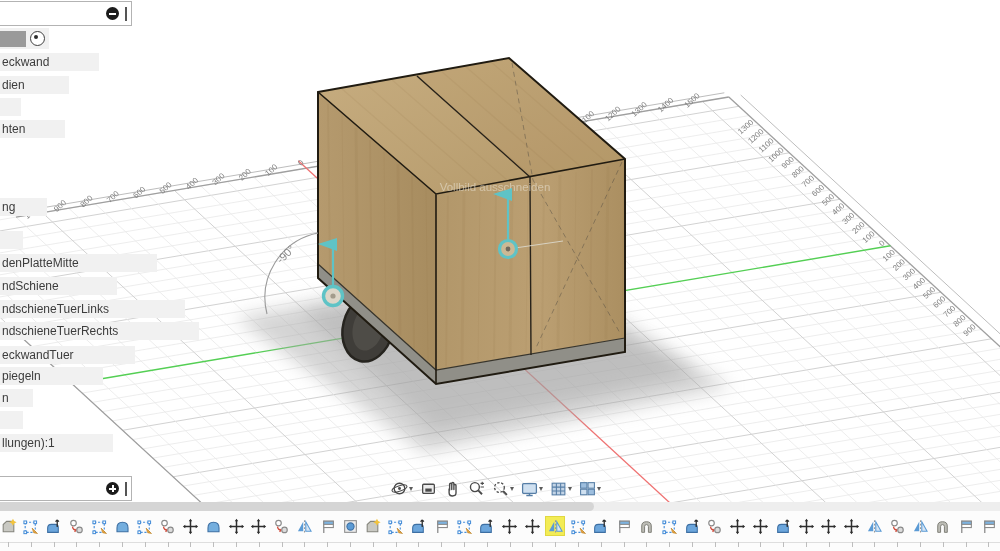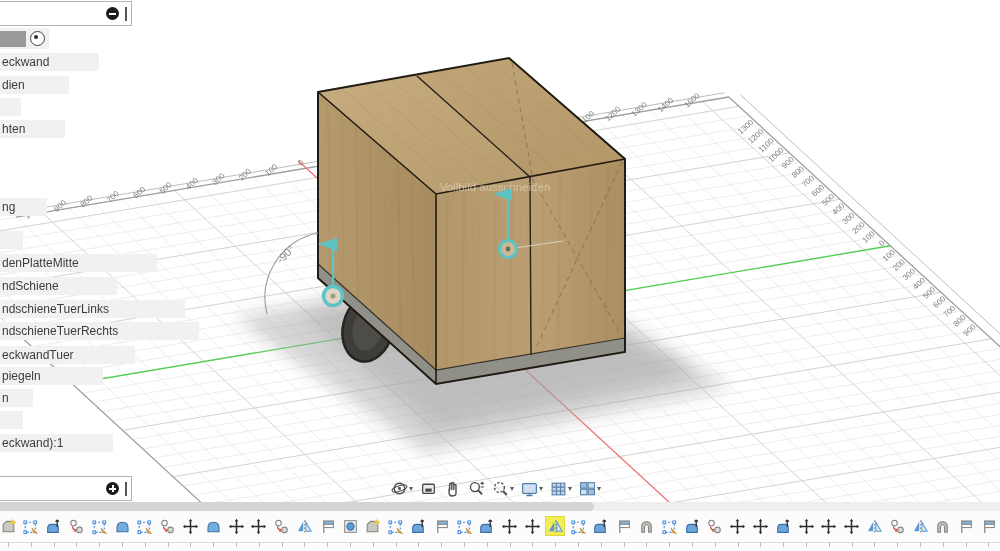--- a/index.html
+++ b/index.html
@@ -269,21 +269,21 @@
       <div class="chip" style="top:198px;width:40px">ng</div>
       <div class="chip" style="top:231px;width:16px"></div>
       <div class="chip" style="top:254px;width:150px">denPlatteMitte</div>
       <div class="chip" style="top:277px;width:110px">ndSchiene</div>
       <div class="chip" style="top:300px;width:178px">ndschieneTuerLinks</div>
       <div class="chip" style="top:322px;width:192px">ndschieneTuerRechts</div>
       <div class="chip" style="top:346px;width:128px">eckwandTuer</div>
       <div class="chip" style="top:367px;width:96px">piegeln</div>
       <div class="chip" style="top:389px;width:26px">n</div>
       <div class="chip" style="top:411px;width:16px"></div>
-      <div class="chip" style="top:434px;width:106px">eckwand):1</div>
+      <div class="chip" style="top:434px;width:106px">llungen):1</div>
       <div class="cbar" style="top:476px">
   <span class="circbtn plus"></span>
   <span class="cursorline"></span>
       </div>
     </div>
   <div id="navbar">
       <div class="navitem">
      <span>
           <svg width="17" height="17" viewBox="0 0 16 16">
             <circle cx="8" cy="8" r="5" fill="none" stroke="#4a4a4a" stroke-width="1.3"></circle>

